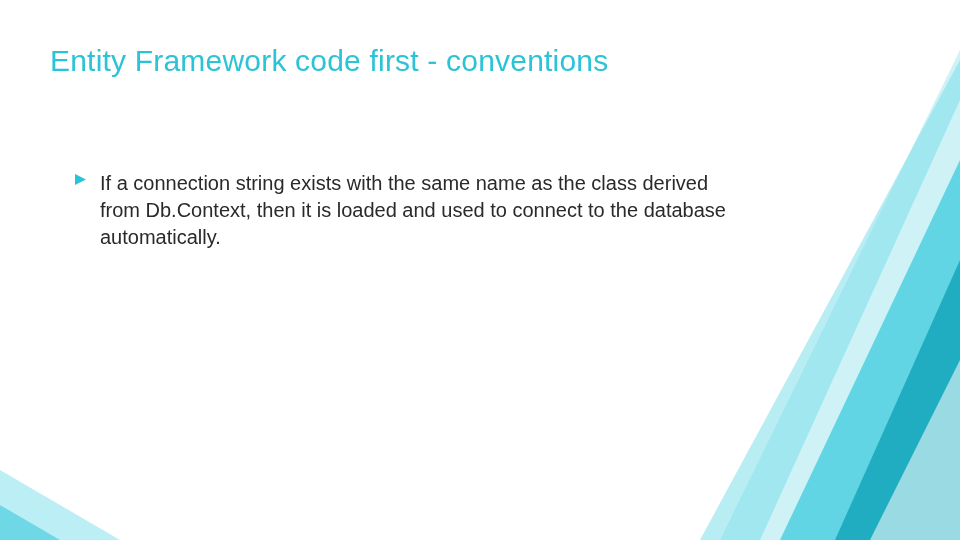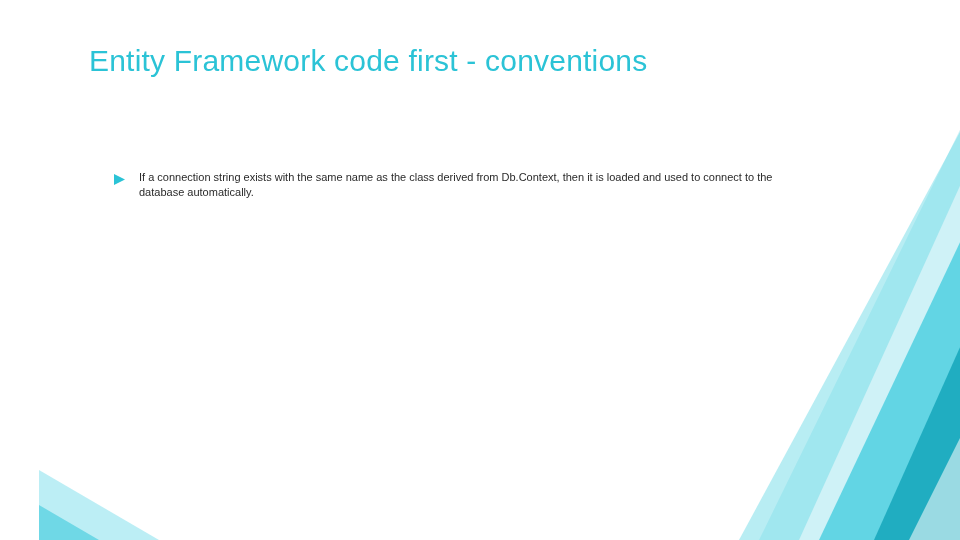--- a/index.html
+++ b/index.html
@@ -2,42 +2,41 @@
 <html><head>
 <meta charset="utf-8">
 <style>
   * { margin: 0; padding: 0; box-sizing: border-box; }
   html, body { width: 960px; height: 540px; overflow: hidden; font-family: "Trebuchet MS", "Segoe UI", Verdana, sans-serif; }
   .slide {
     position: relative;
     width: 772px;
     height: 540px;
     background: #ffffff;
-    margin-left: 39px;
   }
   .title {
     position: absolute;
     top: 44px;
     left: 50px;
     font-size: 30px;
     font-weight: 400;
     color: #2bc3d6;
     letter-spacing: 0.2px;
   }
   .content {
     position: absolute;
     top: 170px;
     left: 74px;
     width: 660px;
   }
   .bullet-item {
     position: relative;
     padding-left: 26px;
     margin-bottom: 24px;
-    font-size: 11px;
+    font-size: 20px;
     line-height: 1.35;
     color: #2a2a2a;
   }
   .bullet-icon {
     position: absolute;
     left: 0;
     top: 3px;
     width: 12px;
     height: 12px;
     display: flex;

